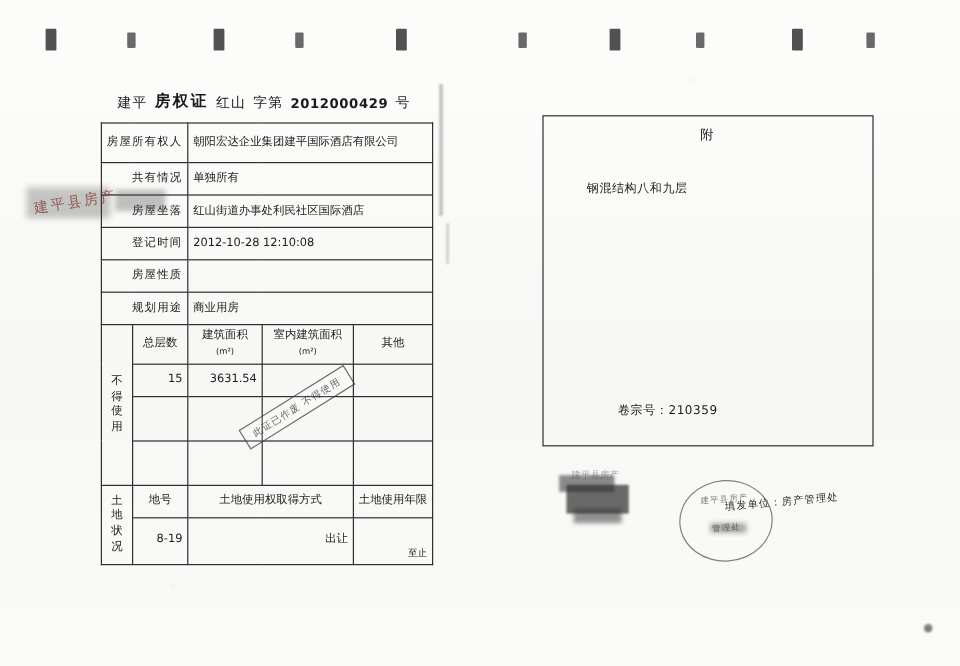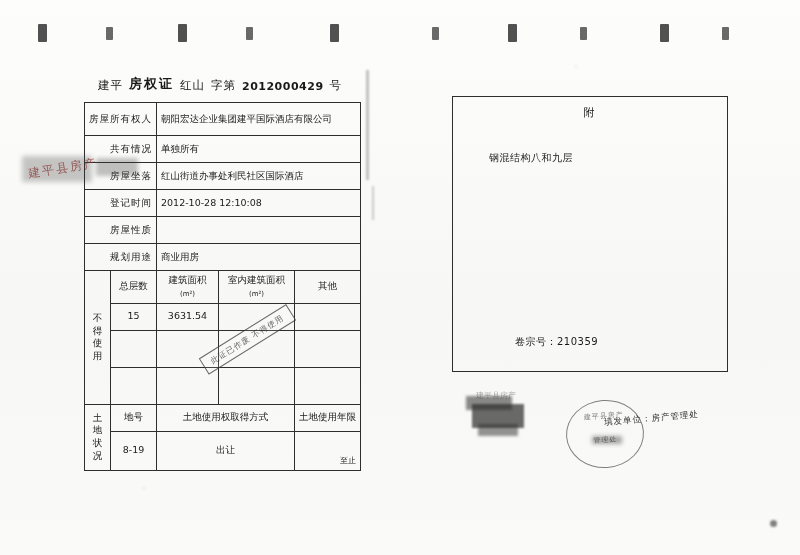--- a/index.html
+++ b/index.html
@@ -61,21 +61,21 @@
     width:62px;
     text-align:right;
     letter-spacing:1px;
     font-size:9px;
   }
   .lab-v {
     width:20px; text-align:center; font-size:9px; letter-spacing:0;
     line-height:1.9;
   }
   .val { font-size:9.5px; }
-  .c { text-align:center; }
+  .c { text-align:right; }
   .sub-h { text-align:center; font-size:8.5px; line-height:1.2; }
   .sup { font-size:7px; }
 
   
   .stamp-red {
     position:absolute;
     font-size:12px; letter-spacing:2px;
     color:#9b2b24;
     opacity:.72;
     transform:rotate(-9deg);

